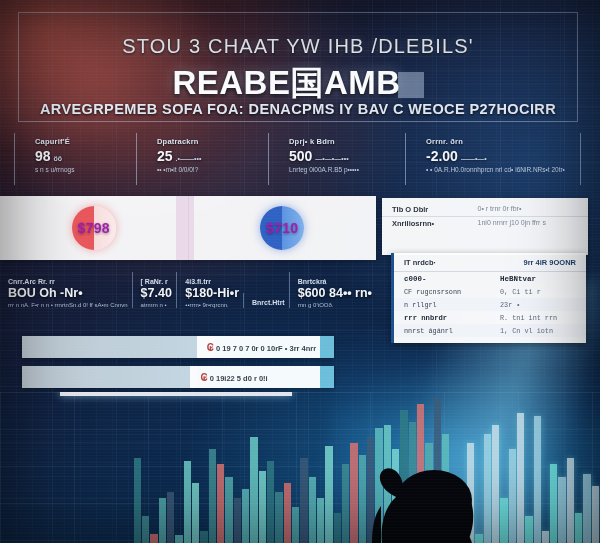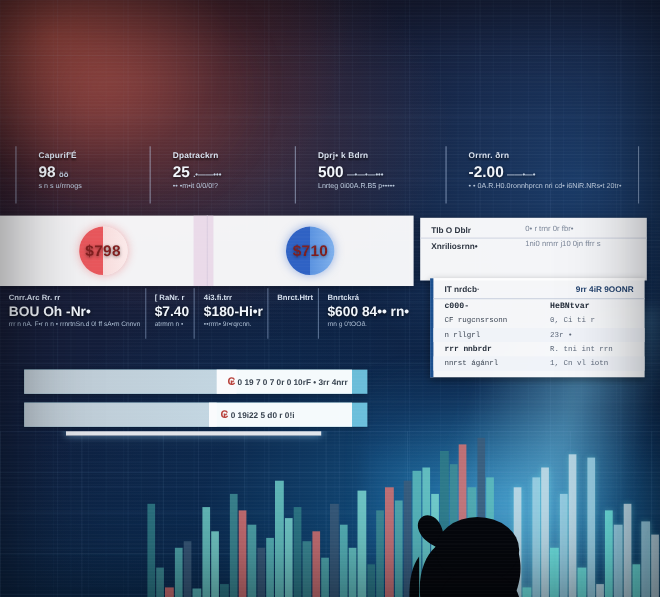--- a/index.html
+++ b/index.html
@@ -69,27 +69,27 @@
     background:rgba(252,252,253,.96);box-shadow:0 1px 6px rgba(0,0,0,.35);display:flex;}
   .pie-cell{flex:1;position:relative;border-right:1px solid rgba(205,210,222,.8);}
   .pie-cell:last-child{border-right:none;}
   .pie{position:absolute;left:50%;top:50%;transform:translate(-50%,-50%);
     width:44px;height:44px;border-radius:50%;}
   .pie.red{background:linear-gradient(90deg,#e8575c 0%,#e8575c 50%,#f7dcdc 50%,#fbeaea 100%);
     box-shadow:0 0 9px rgba(232,87,92,.45);}
   .pie.blue{background:linear-gradient(90deg,#2f62c4 0%,#2f62c4 50%,#5b93e0 50%,#7fb0ec 100%);
     box-shadow:0 0 9px rgba(60,110,210,.5);}
   .pie-lbl{position:absolute;left:50%;top:50%;transform:translate(-50%,-50%);
-    font-size:14px;font-weight:bold;color:#7f1d1d;letter-spacing:.3px;
+    font-size:14px;font-weight:bold;color:#a21caf;letter-spacing:.3px;
     text-shadow:0 1px 3px rgba(0,0,0,.45);white-space:nowrap;}
   .pie-band-tint{position:absolute;left:176px;top:196px;width:18px;height:64px;
     background:rgba(226,196,222,.55);}
 
   
-  .stat-row{position:absolute;left:0;top:262px;width:376px;height:46px;display:flex;}
+  .stat-row{position:absolute;left:0;top:262px;width:376px;height:46px;display:flex;align-items:flex-end;}
   .stat{position:relative;padding:6px 4px 0 8px;flex:1;}
   .stat + .stat{border-left:1px solid rgba(170,195,230,.45);}
   .stat-cap{font-size:7px;font-weight:bold;color:#d5dfed;filter:blur(.5px);white-space:nowrap;}
   .stat-val{font-size:12.5px;font-weight:bold;color:#f0f5fb;margin-top:1px;
     text-shadow:0 1px 3px rgba(0,0,0,.8);white-space:nowrap;}
   .stat-sub{font-size:6px;color:#aebfd4;margin-top:2px;filter:blur(.55px);white-space:nowrap;}
 
   
   .hbars{position:absolute;left:22px;top:336px;width:312px;}
   .hbar{position:relative;height:22px;margin-bottom:8px;background:rgba(128,222,248,.82);
@@ -151,20 +151,27 @@
 
 <div id="stage">
 
   <div class="bg-base"></div>
   <div class="bg-grid"></div>
   <div class="bg-grid2"></div>
   <div class="glow-b"></div>
   <div class="glow-a"></div>
   <div class="streak"></div>
 
+  <div class="header-frame">
+    <div class="title-sub">STOU 3 CHAAT YW IHB /DLEBILS'</div>
+    <div class="title-main">
+      <span>REABE国AMB</span><span class="smear"></span>
+    </div>
+    <div class="title-caption">ARVEGRPEMEB SOFA FOA: DENACPMS IY BAV C WEOCE P27HOCIRR</div>
+  </div>
 
   <div class="kpi-strip">
     <div class="kpi" style="width:95px">
       <div class="kpi-cap">Capurif'É</div>
       <div class="kpi-val"><span>98</span><span class="dots">öö</span></div>
       <div class="kpi-sub">s n s u/rrnogs</div>
     </div>
     <div class="kpi" style="width:105px">
       <div class="kpi-cap">Dpatrackrn</div>
       <div class="kpi-val"><span>25</span><span class="dots">.•——•••</span></div>

